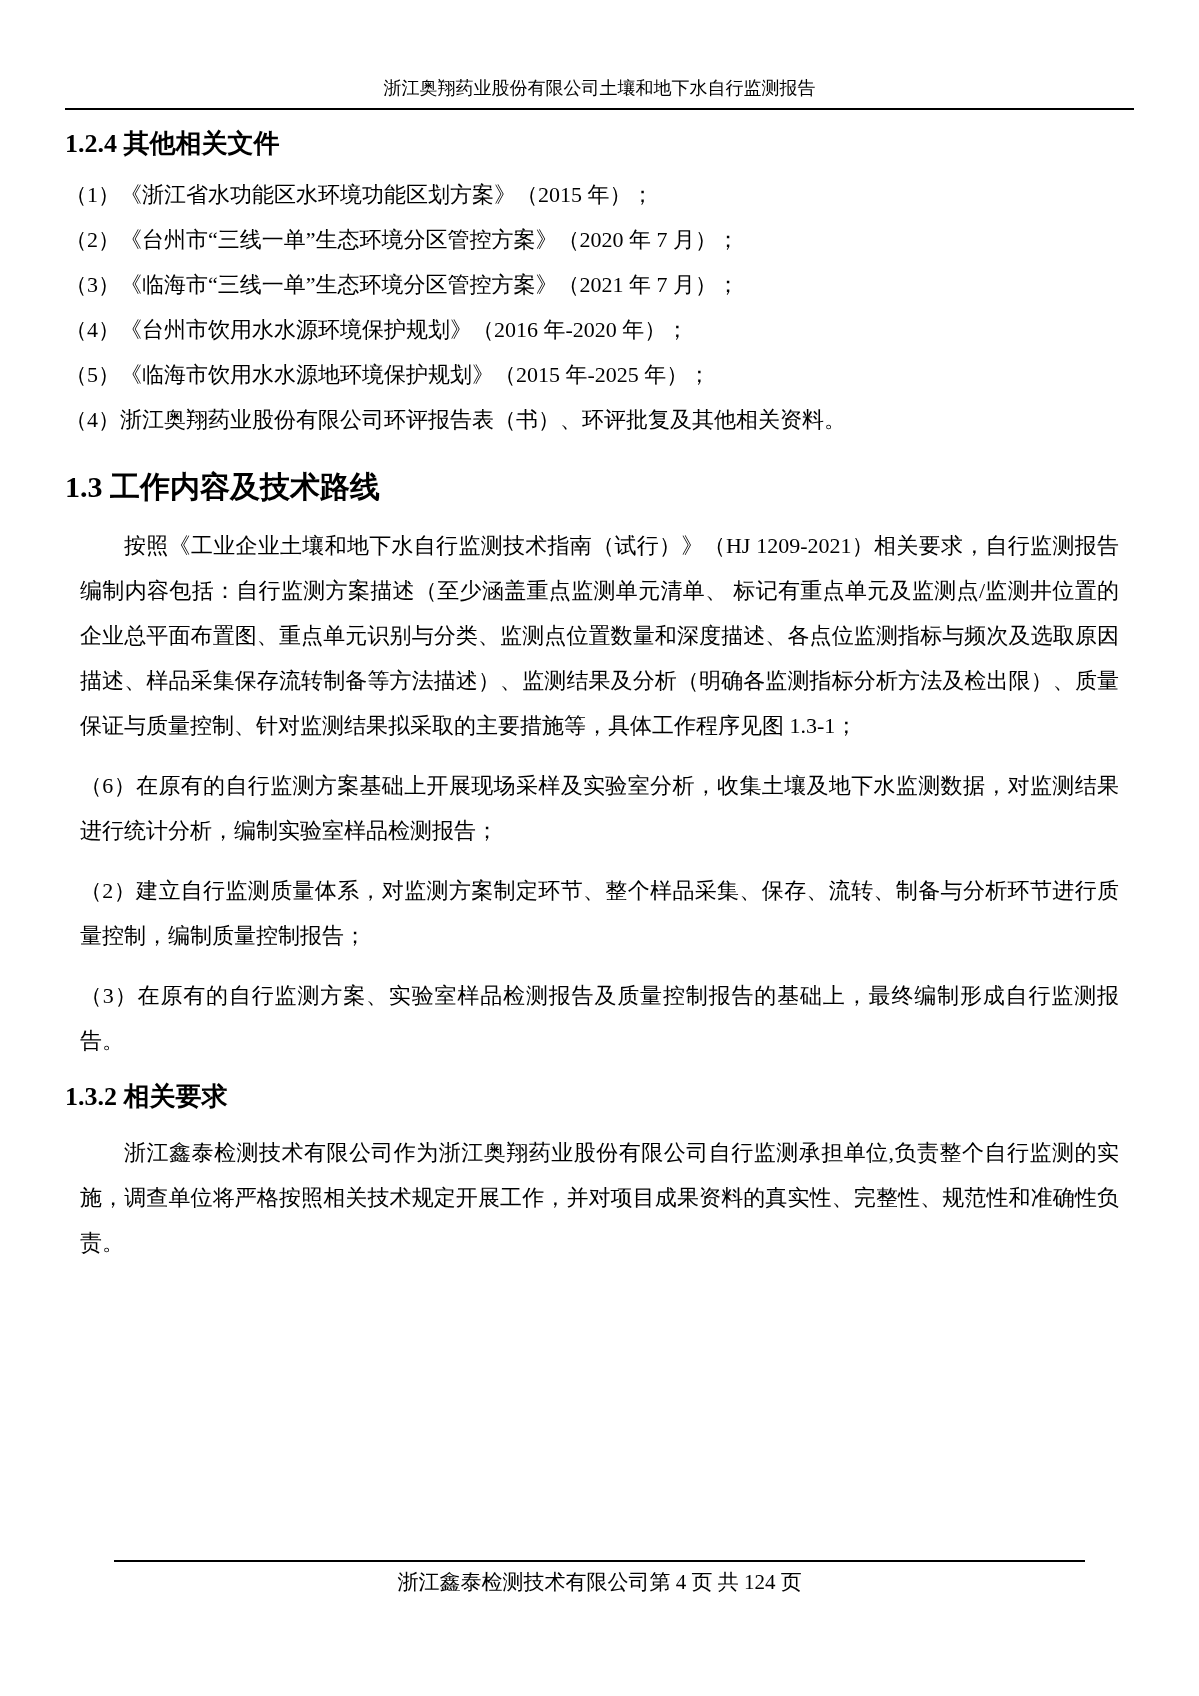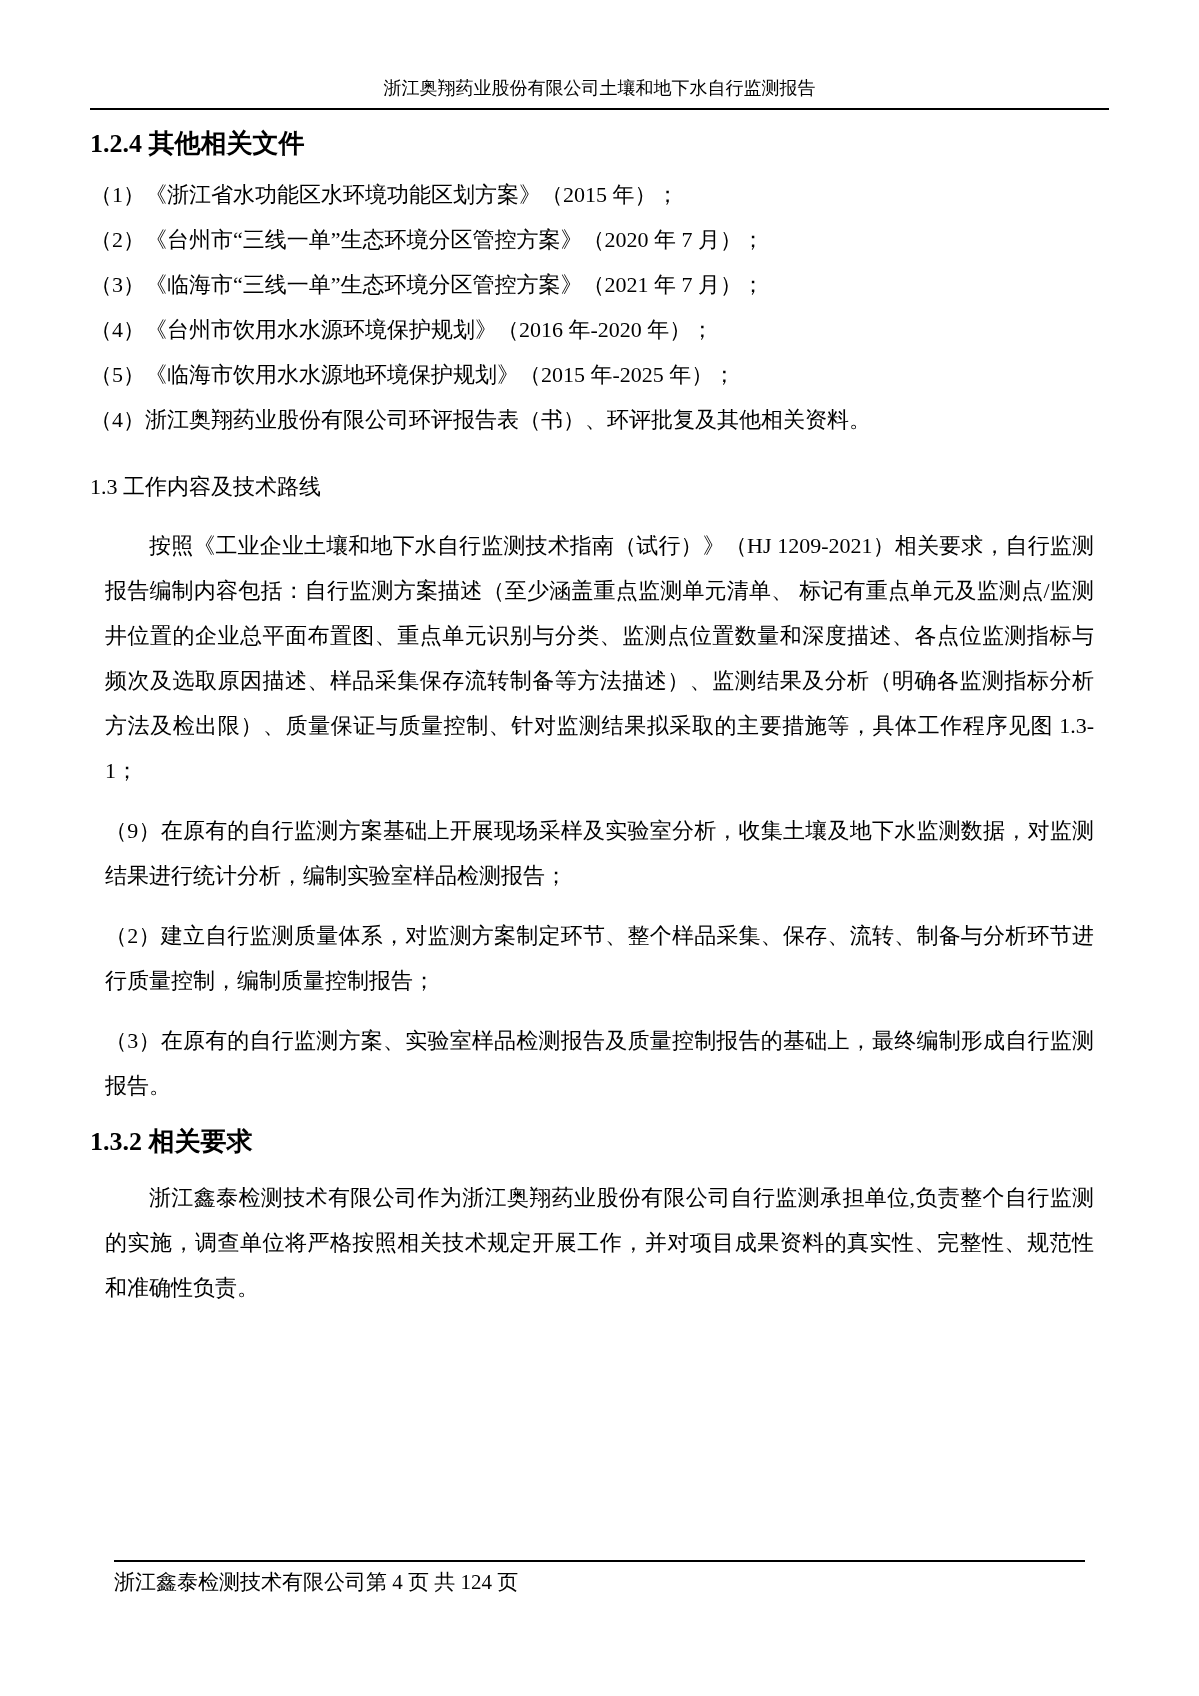--- a/index.html
+++ b/index.html
@@ -7,21 +7,21 @@
     padding: 0;
     background: #ffffff;
   }
   .page {
     position: relative;
     width: 1199px;
     height: 1696px;
     margin: 0 auto;
     background: #ffffff;
     box-sizing: border-box;
-    padding: 0 90px;
+    padding: 0 65px;
     color: #000000;
     font-family: "Liberation Serif", "DejaVu Serif", serif;
     overflow: hidden;
   }
   .doc-header {
     padding-top: 76px;
     padding-bottom: 8px;
     border-bottom: 2px solid #000000;
     text-align: center;
     font-size: 18px;
@@ -38,42 +38,42 @@
     text-align: justify;
     margin: 0;
   }
   .sec-h3 {
     font-size: 26px;
     font-weight: bold;
     margin: 16px 0 10px 0;
     line-height: 36px;
   }
   .sec-h2 {
-    font-size: 22px;
-    font-weight: normal;
+    font-size: 30px;
+    font-weight: bold;
     margin: 24px 0 10px 0;
     line-height: 42px;
   }
   .para {
     line-height: 45px;
     text-align: justify;
     margin: 15px;
   }
   .para.first-indent {
     text-indent: 2em;
   }
   .doc-footer {
     position: absolute;
     left: 114px;
     right: 114px;
     top: 1560px;
     border-top: 2px solid #000000;
     padding-top: 7px;
     display: flex;
-    justify-content: flex-start;
+    justify-content: center;
     align-items: baseline;
     font-size: 21px;
     line-height: 26px;
   }
 </style>
 </head>
 <body>
 
 <div class="page">
 
@@ -93,21 +93,21 @@
       <p class="list-line">（4）《台州市饮用水水源环境保护规划》（2016 年-2020 年）；</p>
       <p class="list-line">（5）《临海市饮用水水源地环境保护规划》（2015 年-2025 年）；</p>
       <p class="list-line">（4）浙江奥翔药业股份有限公司环评报告表（书）、环评批复及其他相关资料。</p>
     </div>
 
     <h2 class="sec-h2">1.3 工作内容及技术路线</h2>
 
 
     <div>
       <p class="para first-indent">按照《工业企业土壤和地下水自行监测技术指南（试行）》（HJ 1209-2021）相关要求，自行监测报告编制内容包括：自行监测方案描述（至少涵盖重点监测单元清单、 标记有重点单元及监测点/监测井位置的企业总平面布置图、重点单元识别与分类、监测点位置数量和深度描述、各点位监测指标与频次及选取原因描述、样品采集保存流转制备等方法描述）、监测结果及分析（明确各监测指标分析方法及检出限）、质量保证与质量控制、针对监测结果拟采取的主要措施等，具体工作程序见图 1.3-1；</p>
-      <p class="para">（9）在原有的自行监测方案基础上开展现场采样及实验室分析，收集土壤及地下水监测数据，对监测结果进行统计分析，编制实验室样品检测报告；</p>
+      <p class="para">（6）在原有的自行监测方案基础上开展现场采样及实验室分析，收集土壤及地下水监测数据，对监测结果进行统计分析，编制实验室样品检测报告；</p>
       <p class="para">（2）建立自行监测质量体系，对监测方案制定环节、整个样品采集、保存、流转、制备与分析环节进行质量控制，编制质量控制报告；</p>
       <p class="para">（3）在原有的自行监测方案、实验室样品检测报告及质量控制报告的基础上，最终编制形成自行监测报告。</p>
     </div>
 
     <h3 class="sec-h3">1.3.2 相关要求</h3>
 
     <div>
       <p class="para first-indent">浙江鑫泰检测技术有限公司作为浙江奥翔药业股份有限公司自行监测承担单位,负责整个自行监测的实施，调查单位将严格按照相关技术规定开展工作，并对项目成果资料的真实性、完整性、规范性和准确性负责。</p>
     </div>
 

